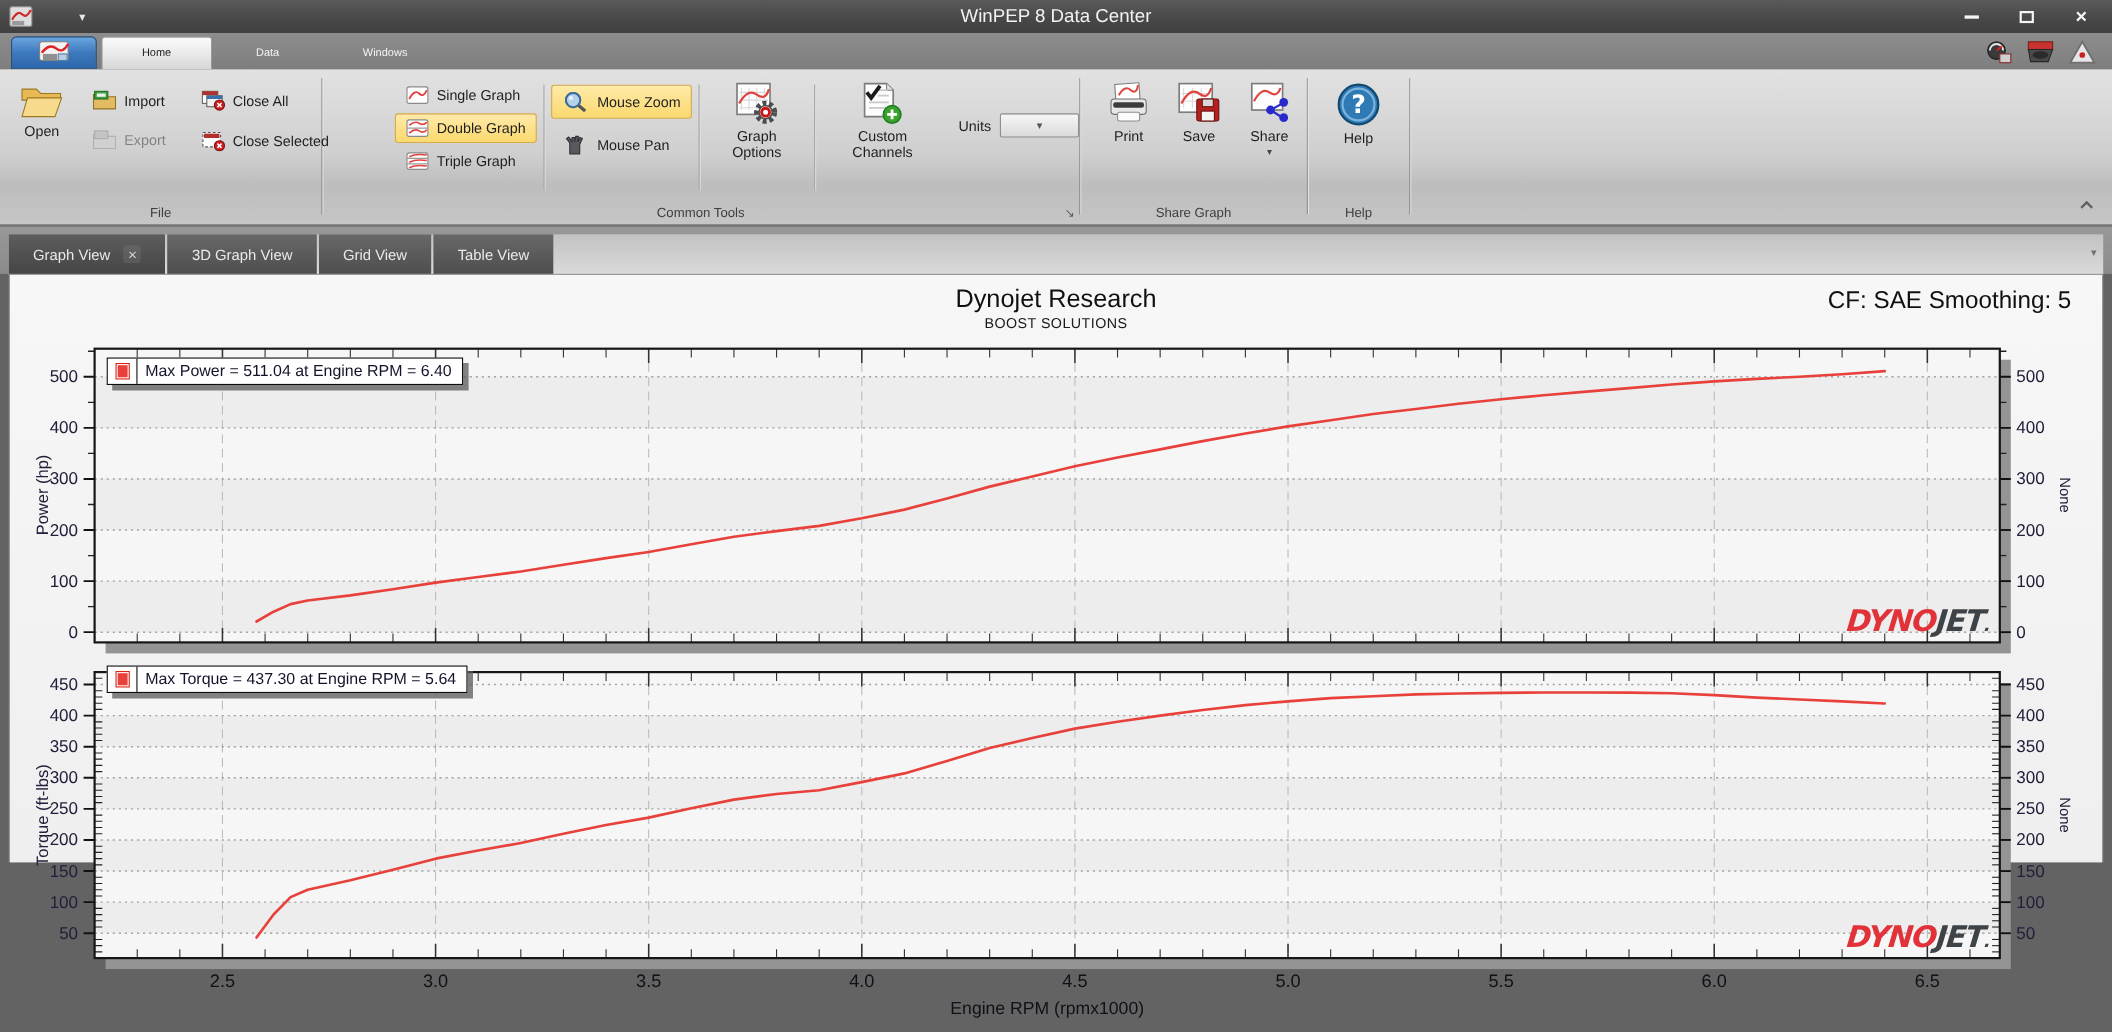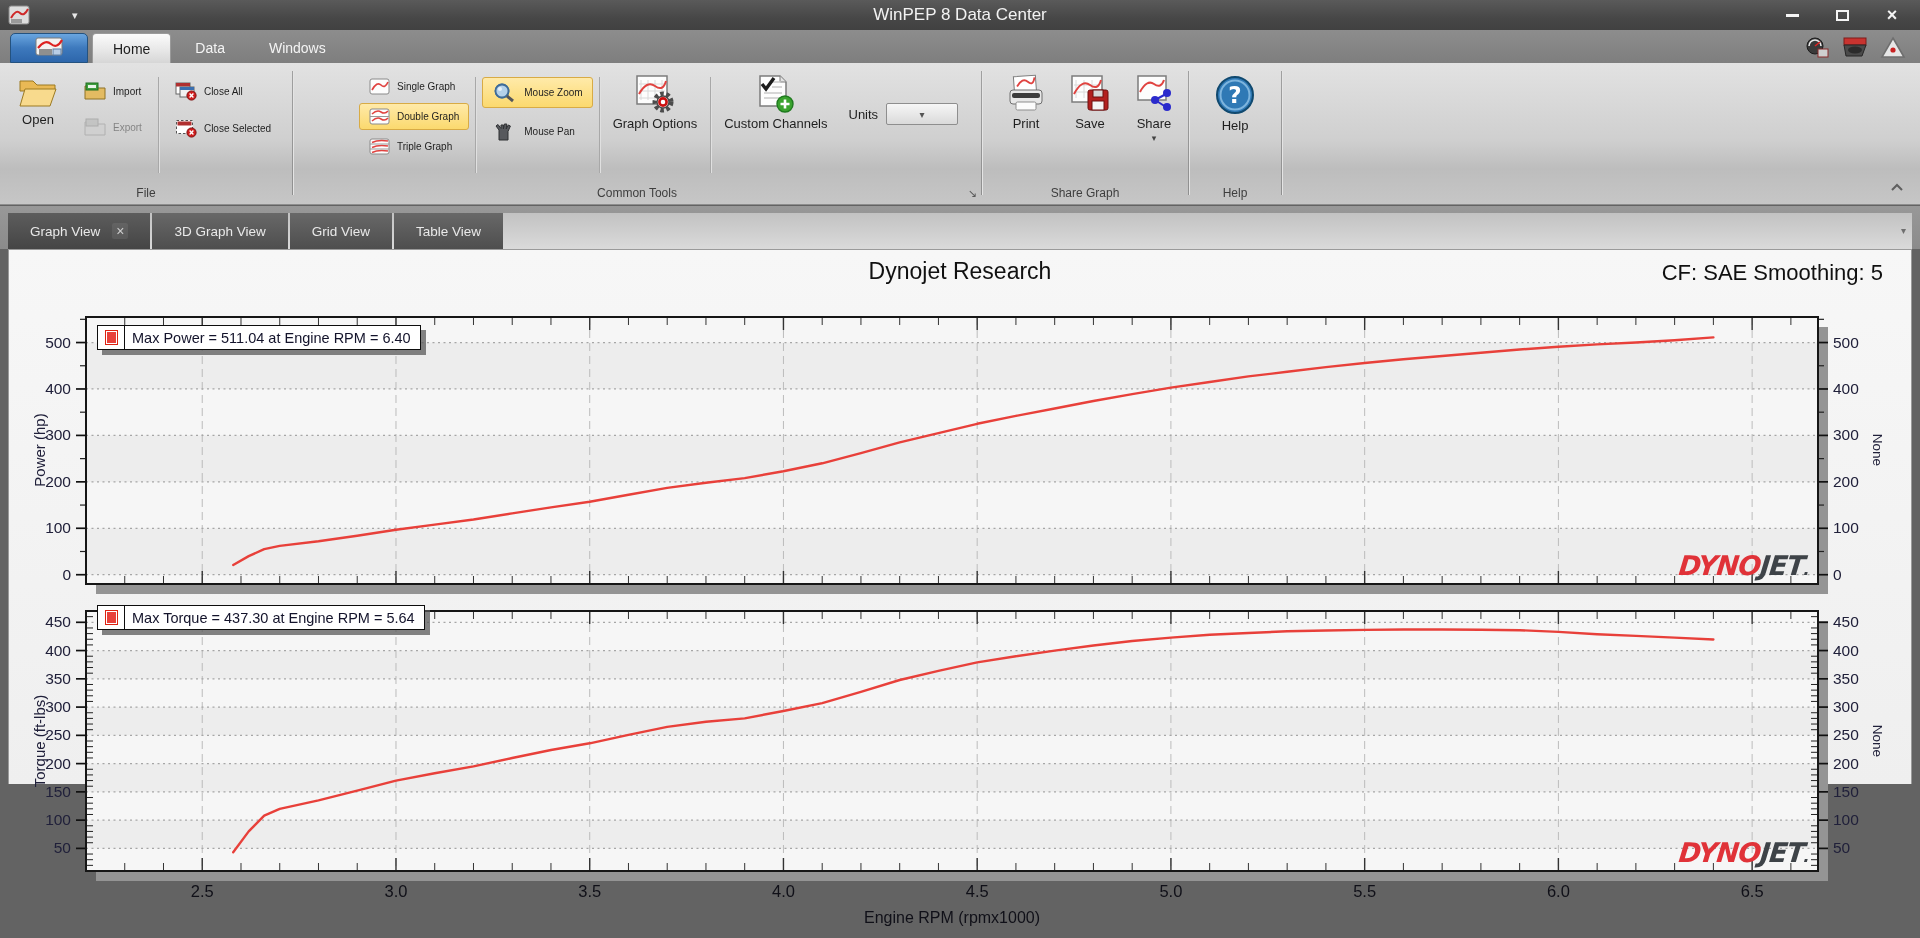--- a/index.html
+++ b/index.html
@@ -17,42 +17,42 @@
   .wc .minbar { width:13px; height:3px; background:#f5f5f5; }
   .wc .maxbox { width:13px; height:11px; border:2px solid #f5f5f5; }
   .wc.close { font-size:18px; font-weight:bold; }
 
   
   .rtabstrip { position:absolute; left:0; top:30px; width:1920px; height:33px;
     background:linear-gradient(180deg,#8d8d8d,#7e7e7e); display:flex; align-items:flex-end; }
   .appbtn { width:78px; height:30px; margin-left:10px; border-radius:5px 5px 0 0;
     background:linear-gradient(180deg,#6aa6e0,#3d79bd 50%,#2d66ab); border:1px solid #24527f;
     display:flex; align-items:center; justify-content:center; }
-  .rtab { height:30px; padding:0 20px; display:flex; align-items:center; font-size:14px;
+  .rtab { height:30px; padding:0 36px; display:flex; align-items:center; font-size:10px;
     color:#f4f4f4; margin-left:4px; }
   .rtab.active { background:linear-gradient(180deg,#fbfbfb,#e6e6e6 60%,#d6d6d6);
     color:#1d1d1d; border-radius:4px 4px 0 0; border:1px solid #9a9a9a; border-bottom:none; }
   .tray-icons { position:absolute; right:14px; top:6px; display:flex; gap:12px; align-items:center; }
 
   
   .ribbon { position:absolute; left:0; top:63px; width:1920px; height:142px;
     background:linear-gradient(180deg,#e2e2e2,#cfcfcf 55%,#bdbdbd 75%,#c6c6c6);
     border-bottom:1px solid #8d8d8d; display:flex; }
   .rgroup { position:relative; height:100%; padding-top:6px; }
   .rgroup-label { position:absolute; bottom:4px; left:0; right:0; text-align:center;
     font-size:12px; color:#3e3e3e; }
   .groupsep { width:1px; height:124px; margin-top:8px;
     background:linear-gradient(180deg,#a0a0a0,#8f8f8f); box-shadow:1px 0 0 #e4e4e4; }
   .rgroup-content { display:flex; align-items:flex-start; height:112px; }
   .subsep { width:1px; height:96px; margin:8px 6px 0 6px; background:#a8a8a8; box-shadow:1px 0 0 #e0e0e0; }
 
   .rbtn-big { display:flex; flex-direction:column; align-items:center; gap:3px;
     padding:5px 7px; border-radius:3px; font-size:13px; color:#1f1f1f; text-align:center; line-height:1.15; }
   .rbtn-small { display:flex; align-items:center; gap:7px; padding:4px 9px; border-radius:3px;
-    font-size:10px; color:#1f1f1f; white-space:nowrap; }
+    font-size:13px; color:#1f1f1f; white-space:nowrap; }
   .rbtn-small.sel, .rbtn-big.sel { background:linear-gradient(180deg,#ffeaa9,#fbd96e);
     border:1px solid #d8ab45; }
   .rbtn-small { border:1px solid transparent; }
   .disabled { opacity:.45; filter:grayscale(.9); }
   .rcol { display:flex; flex-direction:column; gap:8px; padding-top:8px; }
   .rcol.tight { gap:3px; padding-top:4px;justify-content:flex-end; }
   .units-wrap { display:flex; align-items:center; gap:8px; margin:34px 0 0 14px; font-size:13px; color:#1f1f1f; }
   .combo { width:72px; height:22px; background:linear-gradient(180deg,#f6f6f6,#dadada);
     border:1px solid #8e8e8e; border-radius:2px; display:flex; align-items:center; justify-content:center; }
   .combo .arrow { color:#555; font-size:10px; }
@@ -371,20 +371,21 @@
     <span>Grid View</span>
   </div>
   <div class="dtab">
     <span>Table View</span>
   </div>
   <div class="dtab-overflow">▾</div>
 </div>
 
 <div class="panel">
   <div class="gh-title">Dynojet Research</div>
+  <div class="gh-sub">BOOST SOLUTIONS</div>
   <div class="gh-cf">CF: SAE Smoothing: 5</div>
 
   <div class="chart" id="chart1">
     <div class="plot-shadow" style="left:87px;top:20px;width:1732px;height:267px"></div>
     <svg id="svg1" width="1904" height="294">
         <rect x="77" y="10" width="1732" height="267" fill="#f6f6f6"></rect>
         <rect x="77" y="221.2782608695652" width="1732" height="46.434782608695684" fill="#ededed"></rect>
         <rect x="77" y="128.40869565217392" width="1732" height="46.434782608695656" fill="#ededed"></rect>
         <rect x="77" y="35.53913043478261" width="1732" height="46.434782608695656" fill="#ededed"></rect>
         <line x1="193.24161073825496" y1="10" x2="193.24161073825496" y2="277" stroke="#bcbcbc" stroke-width="1" stroke-dasharray="8,5"></line>

